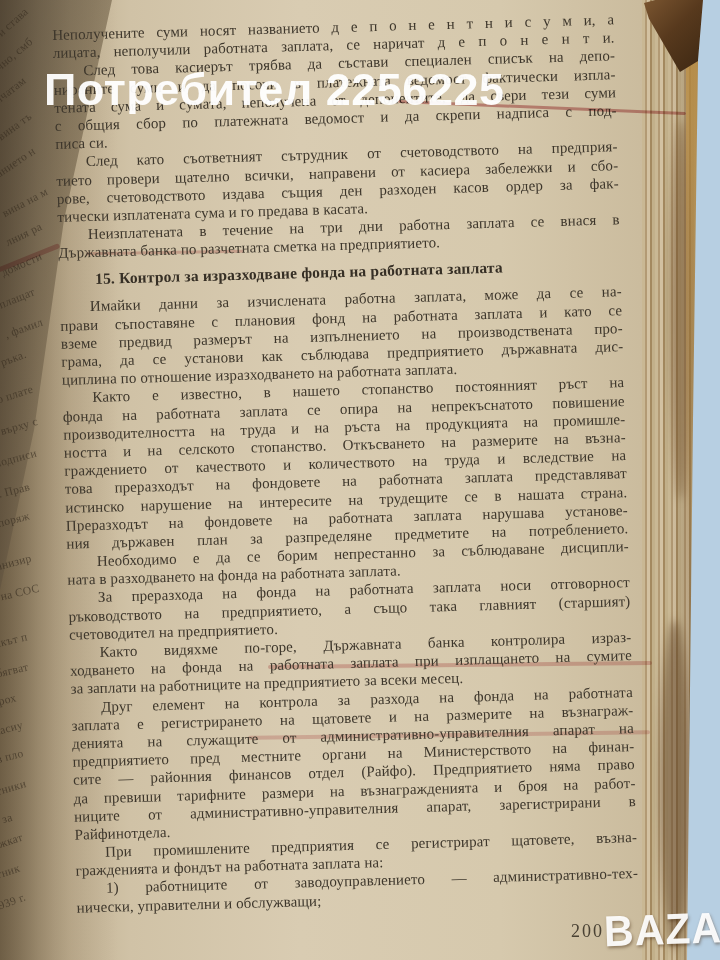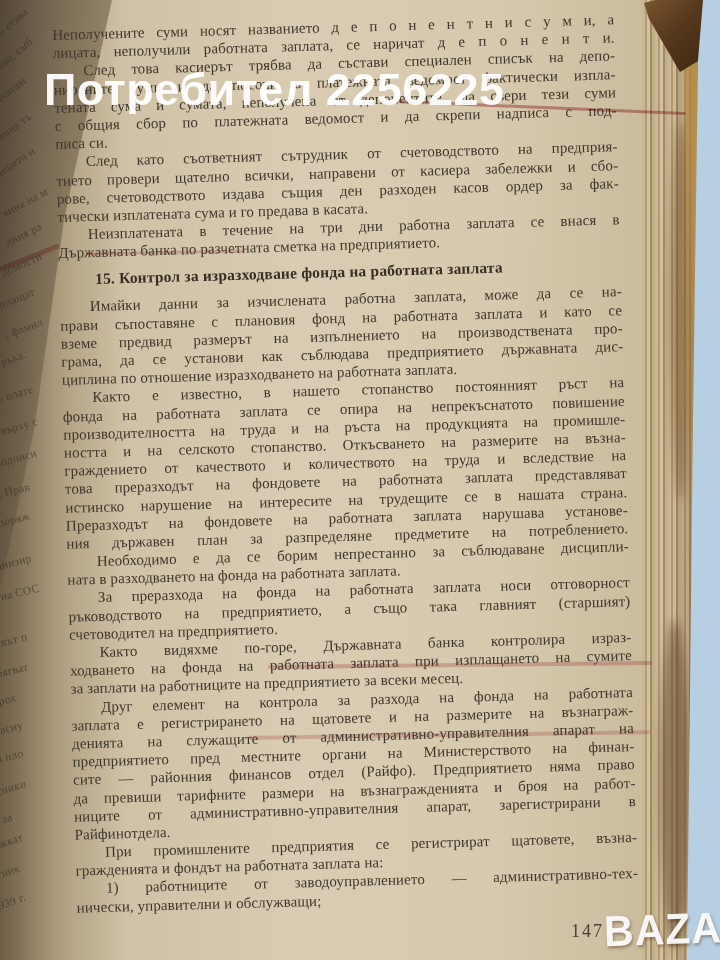--- a/index.html
+++ b/index.html
@@ -189,18 +189,18 @@
           <div class="tline">ниците от административно-управителния апарат,  зарегистрирани в</div>
           <div class="tline short">Райфинотдела.</div>
           <div class="tline ind">При промишлените предприятия се регистрират щатовете, възна-</div>
           <div class="tline short">гражденията и фондът на работната заплата на:</div>
           <div class="tline ind">1) работниците от заводоуправлението — административно-тех-</div>
           <div class="tline short">нически, управителни и обслужващи;</div>
         </div>
     </div>
 
     <div id="mark-depo" class="mark"></div>
-    <div id="page-number">147</div>
+    <div id="page-number">200</div>
   </div>
 
   <div id="watermark">Потребител 2256225</div>
   <div id="bazar-logo">BAZAR</div>
 </div>
 
 </body></html>

